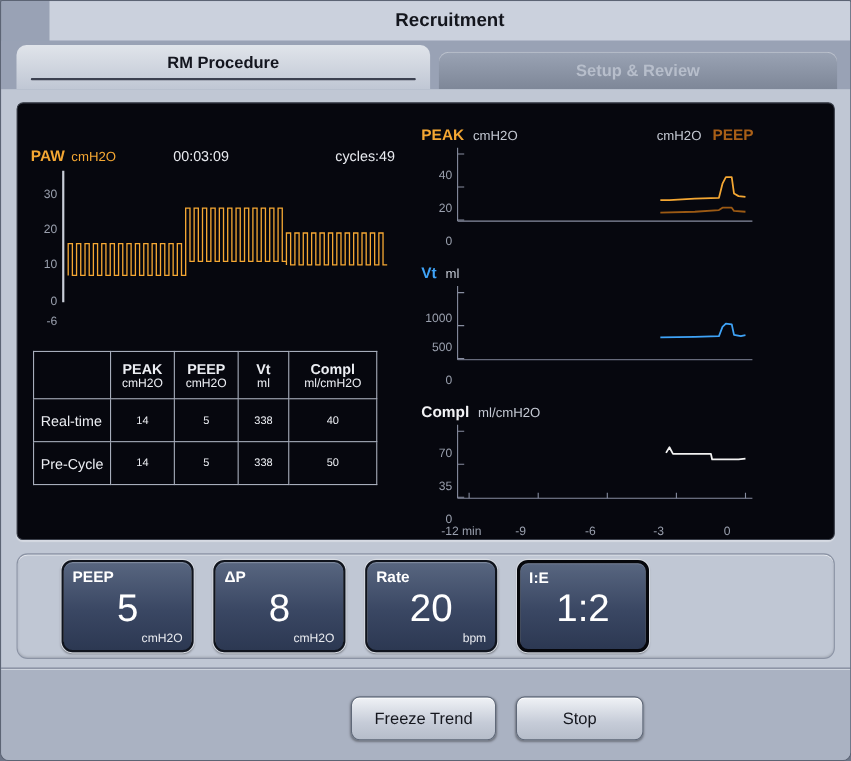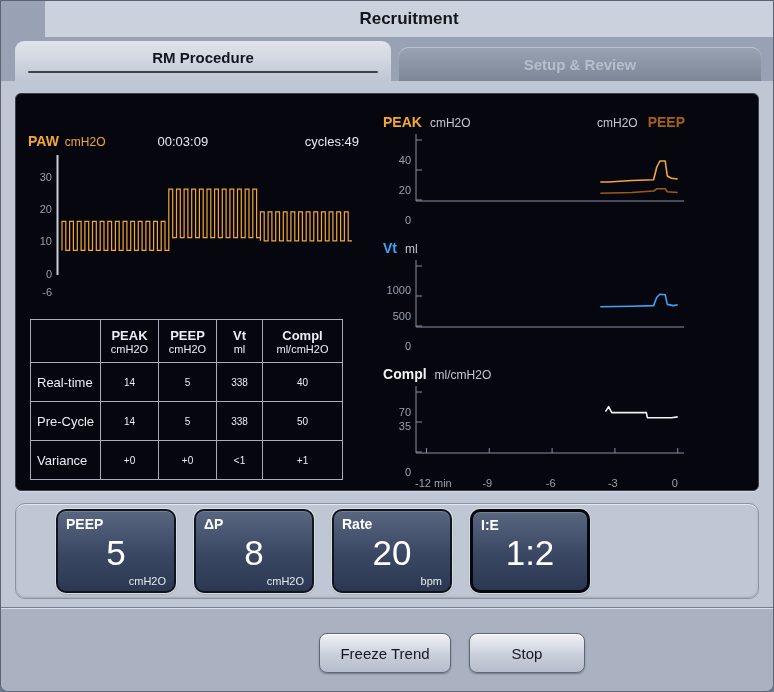--- a/index.html
+++ b/index.html
@@ -47,21 +47,21 @@
   .rm-table .h2{font-size:11px;}
   .rm-table .rname{text-align:left;padding-left:6px;font-size:13px;}
   
   .trend-head{display:flex;align-items:baseline;width:304px;margin-left:2px;}
   .trend-head.first{margin-top:10px;}
   .trend-head.mid{margin-top:18px;}
   .th-label{font-size:14px;font-weight:bold;}
   .th-unit{font-size:12px;color:#c3c8d2;margin-left:8px;}
   .th-right{margin-left:auto;display:flex;gap:10px;align-items:baseline;margin-right:2px;}
   .trend-plot{display:flex;margin-top:4px;}
-  .xlabels{position:relative;height:14px;margin-left:32px;width:270px;margin-top:3px;}
+  .xlabels{position:relative;height:14px;margin-left:18px;width:270px;margin-top:3px;}
   .xlabels span{position:absolute;font-size:11px;color:#9aa0ae;transform:translateX(-50%);
     white-space:nowrap;}
   .xlabels span.first{transform:none;}
   
   .param-panel{margin-top:12px;height:96px;border-radius:10px;background:#c0c7d4;
     border:1px solid #8b93a4;box-shadow:inset 0 1px 0 rgba(255,255,255,.6),inset 0 -1px 2px rgba(0,0,0,.15);
     display:flex;align-items:center;padding-left:40px;gap:18px;box-sizing:border-box;}
   .param-btn{width:120px;height:84px;border-radius:10px;border:2px solid #10141d;position:relative;
     cursor:pointer;box-sizing:border-box;background:linear-gradient(#586680,#3a4763 55%,#2c3852);
     box-shadow:0 0 0 1px #d7dbe2,0 1px 2px rgba(0,0,0,.45),inset 0 1px 0 rgba(255,255,255,.18);}
@@ -160,27 +160,20 @@
             <td>338</td>
             <td>40</td>
           </tr>
           <tr>
             <td class="rname">Pre-Cycle</td>
             <td>14</td>
             <td>5</td>
             <td>338</td>
             <td>50</td>
           </tr>
-          <tr>
-            <td class="rname">Variance</td>
-            <td>+0</td>
-            <td>+0</td>
-            <td>&lt;1</td>
-            <td>+1</td>
-          </tr>
         </tbody>
           </table>
       </div>
 
       <div class="rightcol">
         <div class="trend-head first">
           <span class="th-label" style="color:#f4a733">PEAK</span>
           <span class="th-unit">cmH2O</span>
           <span class="th-right">
             <span class="th-unit" style="margin-left:0">cmH2O</span>
@@ -224,21 +217,21 @@
             </svg>
         </div>
 
         <div class="trend-head mid">
           <span class="th-label" style="color:#f2f2f5">Compl</span>
           <span class="th-unit">ml/cmH2O</span>
         </div>
         <div class="trend-plot">
           <div class="gutter g-trend">
             <span style="top:6px">70</span>
-            <span style="top:20px">35</span>
+            <span style="top:36px">35</span>
             <span style="top:66px">0</span>
           </div>
           <svg id="trend-compl" width="270" height="68">
               <line x1="1" y1="0" x2="1" y2="67" stroke="#878da0"></line>
               <line x1="1" y1="67" x2="269" y2="67" stroke="#878da0"></line>
               <line x1="1" y1="6" x2="7" y2="6" stroke="#878da0"></line>
               <line x1="1" y1="36" x2="7" y2="36" stroke="#878da0"></line>
               <line x1="1" y1="66" x2="7" y2="66" stroke="#878da0"></line>
               <line x1="11.46875" y1="62" x2="11.46875" y2="67" stroke="#878da0"></line>
               <line x1="74.28125" y1="62" x2="74.28125" y2="67" stroke="#878da0"></line>

